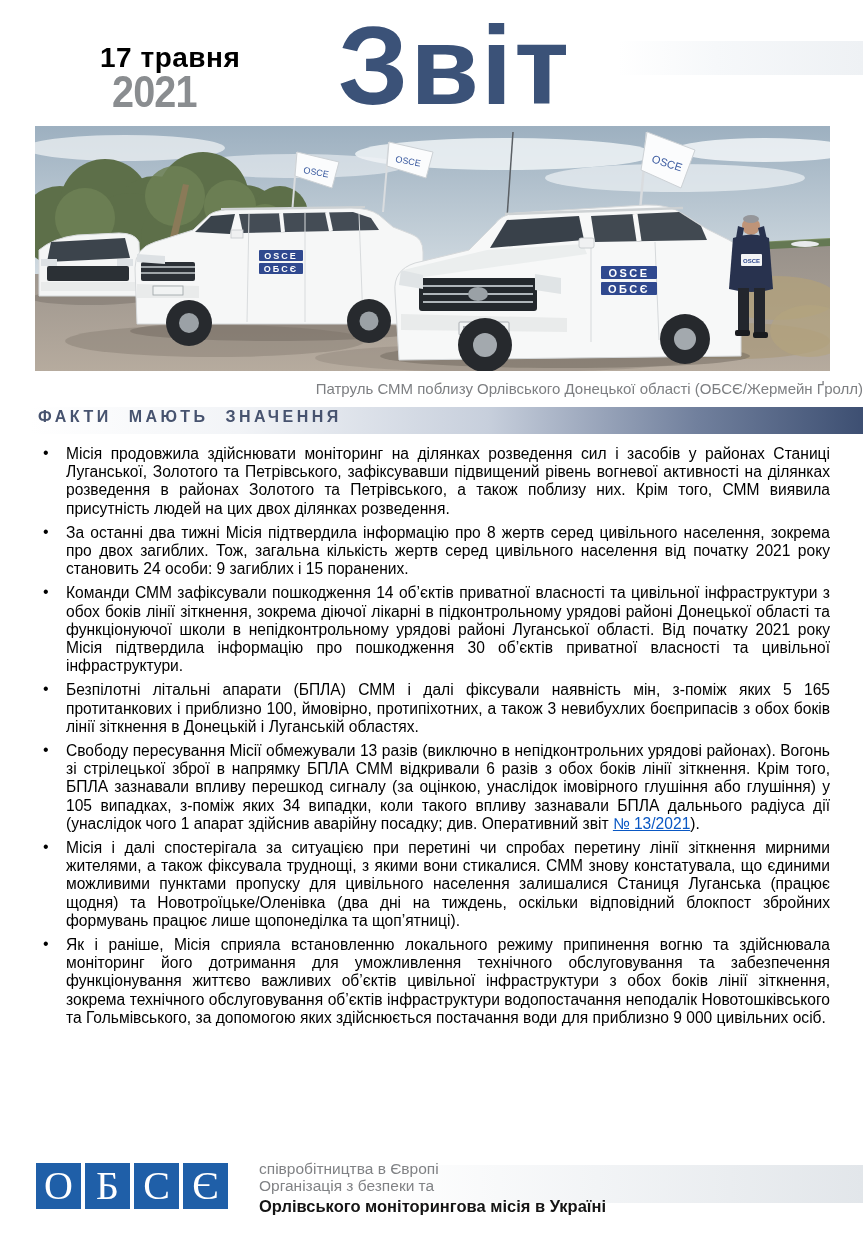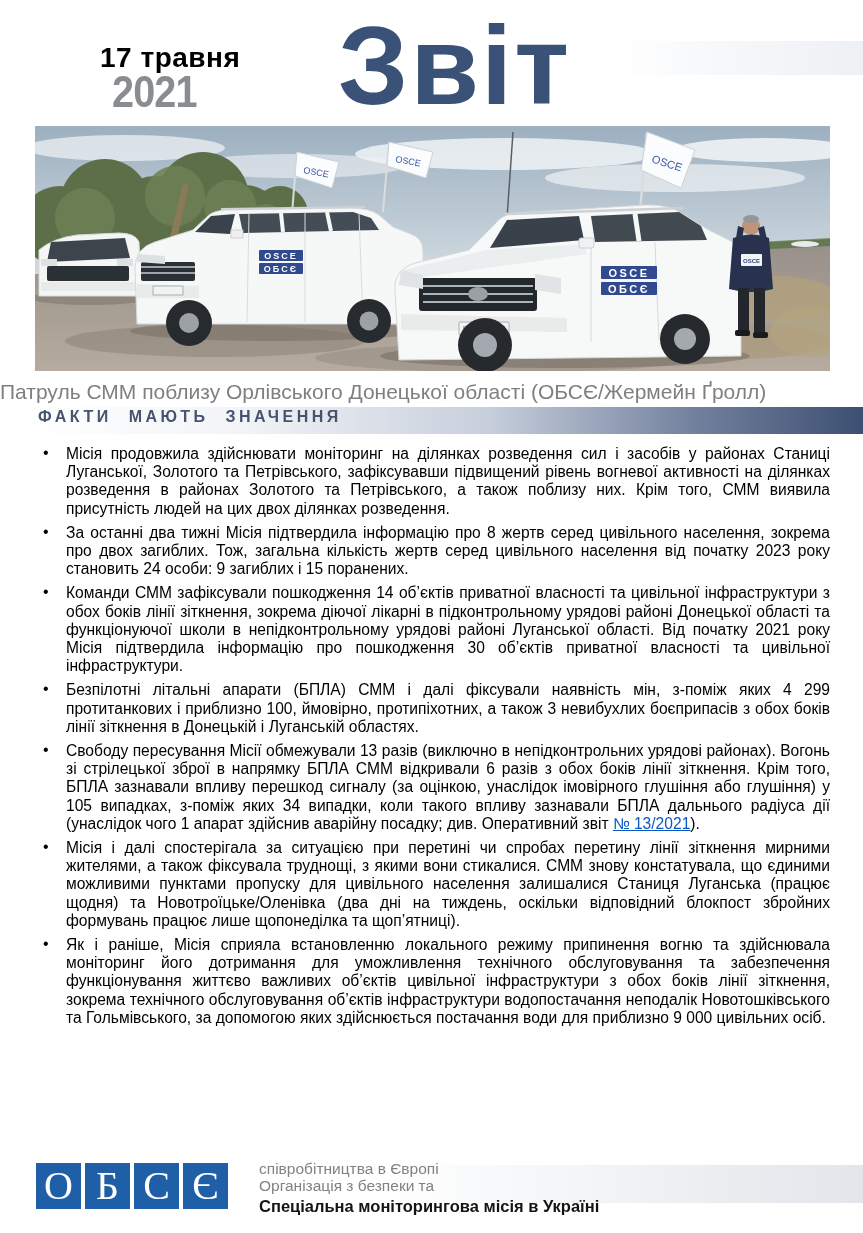--- a/index.html
+++ b/index.html
@@ -24,21 +24,21 @@
   }
   .page-title {
     position:absolute; left:338px; top:-6px; line-height:1;
     font-size:112px; font-weight:bold; color:#3b5278; letter-spacing:2px;
   }
   
   .photo { position:absolute; left:35px; top:110px; width:795px; height:245px; overflow:hidden; }
   .photo svg { display:block; }
   .caption {
     position:absolute; left:0; top:364px; width:100%;
-    text-align:left; font-size:21px; color:#7d7f82;
+    text-align:right; font-size:15px; color:#7d7f82;
   }
   
   .facts-bar {
     position:absolute; left:30px; top:391px; width:833px; height:27px;
     background:linear-gradient(to right,#ffffff 0%,#f2f4f7 25%,#c7cfdc 55%,#71809d 80%,#3d4f72 100%);
   }
   .facts-heading {
     position:absolute; left:8px; top:1px;
     font-size:16px; font-weight:bold; color:#47536f;
     letter-spacing:3.5px; word-spacing:9px; white-space:nowrap;
@@ -239,34 +239,34 @@
   </div>
 
   <div class="caption">Патруль СММ поблизу Орлівського Донецької області (ОБСЄ/Жермейн Ґролл)</div>
 
   <div class="facts-bar">
     <span class="facts-heading">ФАКТИ МАЮТЬ ЗНАЧЕННЯ</span>
   </div>
 
   <ul class="facts-list">
       <li><span>Місія продовжила здійснювати моніторинг на ділянках розведення сил і засобів у районах Станиці Луганської, Золотого та Петрівського, зафіксувавши підвищений рівень вогневої активності на ділянках розведення в районах Золотого та Петрівського, а також поблизу них. Крім того, СММ виявила присутність людей на цих двох ділянках розведення.</span></li>
-      <li><span>За останні два тижні Місія підтвердила інформацію про 8 жертв серед цивільного населення, зокрема про двох загиблих. Тож, загальна кількість жертв серед цивільного населення від початку 2023 року становить 24 особи: 9 загиблих і 15 поранених.</span></li>
+      <li><span>За останні два тижні Місія підтвердила інформацію про 8 жертв серед цивільного населення, зокрема про двох загиблих. Тож, загальна кількість жертв серед цивільного населення від початку 2021 року становить 24 особи: 9 загиблих і 15 поранених.</span></li>
       <li><span>Команди СММ зафіксували пошкодження 14 об’єктів приватної власності та цивільної інфраструктури з обох боків лінії зіткнення, зокрема діючої лікарні в підконтрольному урядові районі Донецької області та функціонуючої школи в непідконтрольному урядові районі Луганської області. Від початку 2021 року Місія підтвердила інформацію про пошкодження 30 об’єктів приватної власності та цивільної інфраструктури.</span></li>
-      <li><span>Безпілотні літальні апарати (БПЛА) СММ і далі фіксували наявність мін, з-поміж яких 4 299 протитанкових і приблизно 100, ймовірно, протипіхотних, а також 3 невибухлих боєприпасів з обох боків лінії зіткнення в Донецькій і Луганській областях.</span></li>
+      <li><span>Безпілотні літальні апарати (БПЛА) СММ і далі фіксували наявність мін, з-поміж яких 5 165 протитанкових і приблизно 100, ймовірно, протипіхотних, а також 3 невибухлих боєприпасів з обох боків лінії зіткнення в Донецькій і Луганській областях.</span></li>
       <li><span>Свободу пересування Місії обмежували 13 разів (виключно в непідконтрольних урядові районах). Вогонь зі стрілецької зброї в напрямку БПЛА СММ відкривали 6 разів з обох боків лінії зіткнення. Крім того, БПЛА зазнавали впливу перешкод сигналу (за оцінкою, унаслідок імовірного глушіння або глушіння) у 105 випадках, з-поміж яких 34 випадки, коли такого впливу зазнавали БПЛА дальнього радіуса дії (унаслідок чого 1 апарат здійснив аварійну посадку; див. Оперативний звіт </span><a class="link" href="#">№ 13/2021</a><span>).</span></li>
       <li><span>Місія і далі спостерігала за ситуацією при перетині чи спробах перетину лінії зіткнення мирними жителями, а також фіксувала труднощі, з якими вони стикалися. СММ знову констатувала, що єдиними можливими пунктами пропуску для цивільного населення залишалися Станиця Луганська (працює щодня) та Новотроїцьке/Оленівка (два дні на тиждень, оскільки відповідний блокпост збройних формувань працює лише щопонеділка та щоп’ятниці).</span></li>
       <li><span>Як і раніше, Місія сприяла встановленню локального режиму припинення вогню та здійснювала моніторинг його дотримання для уможливлення технічного обслуговування та забезпечення функціонування життєво важливих об’єктів цивільної інфраструктури з обох боків лінії зіткнення, зокрема технічного обслуговування об’єктів інфраструктури водопостачання неподалік Новотошківського та Гольмівського, за допомогою яких здійснюється постачання води для приблизно 9 000 цивільних осіб.</span></li>
     </ul>
 
   <div class="footer-strip"></div>
   <div class="logo">
     <span class="logo-square">О</span>
     <span class="logo-square">Б</span>
     <span class="logo-square">С</span>
     <span class="logo-square">Є</span>
   </div>
   <div class="footer-text">
     <div class="org-line">співробітництва в Європі</div>
     <div class="org-line">Організація з безпеки та</div>
-    <div class="mission-line">Спеціальна моніторингова місія в Україні</div>
+    <div class="mission-line">Орлівського моніторингова місія в Україні</div>
   </div>
 
 </div>
 
 </body></html>

